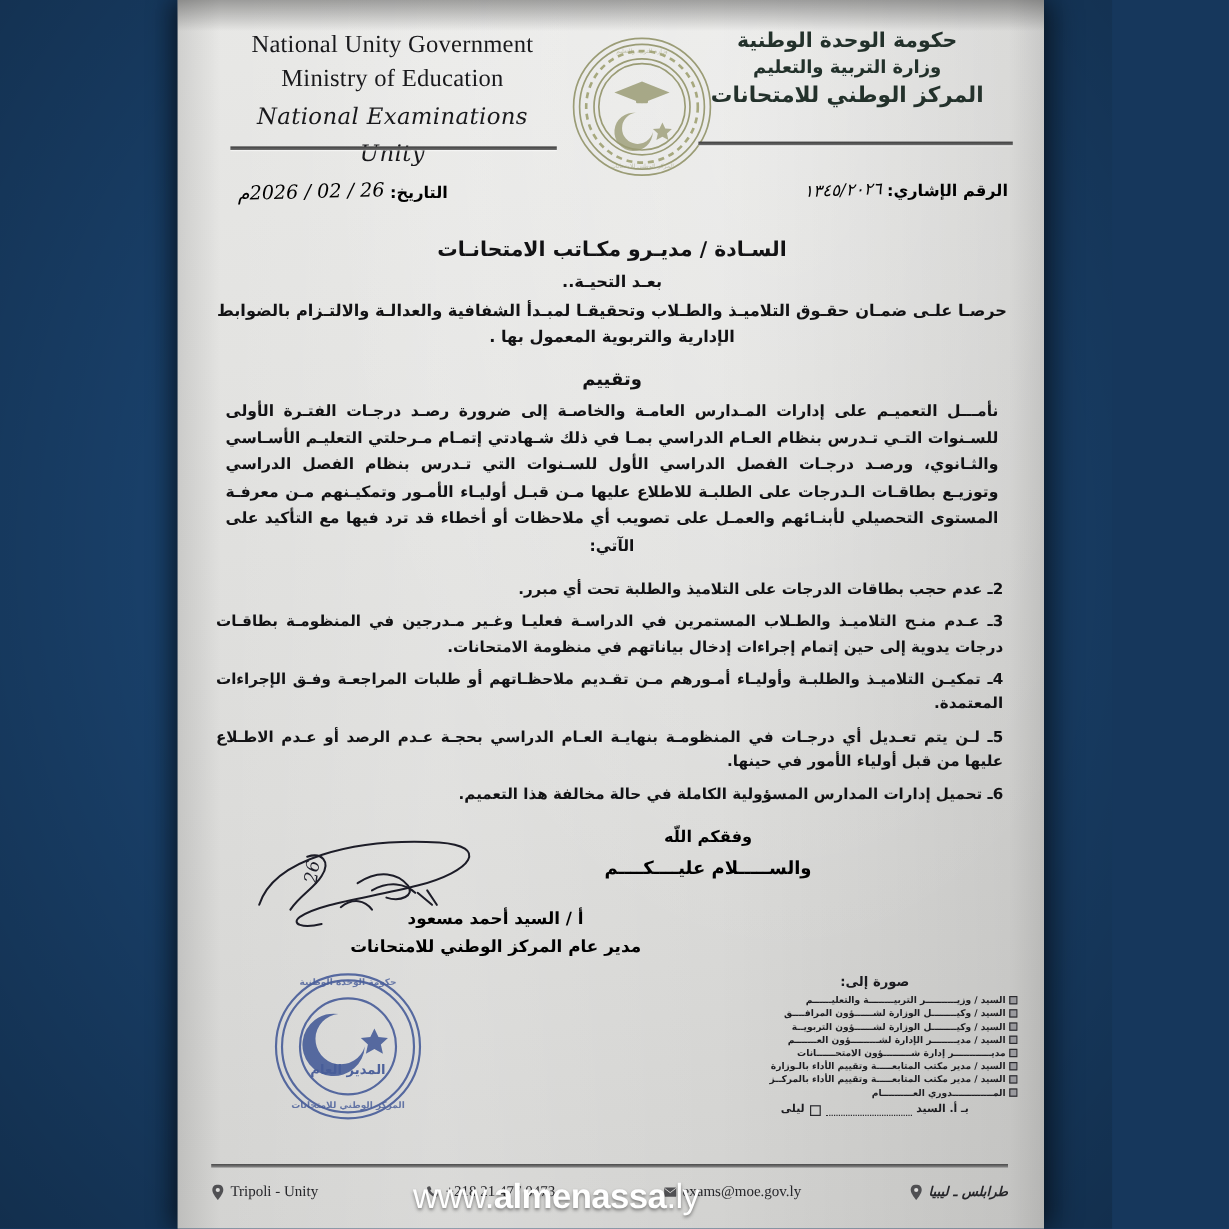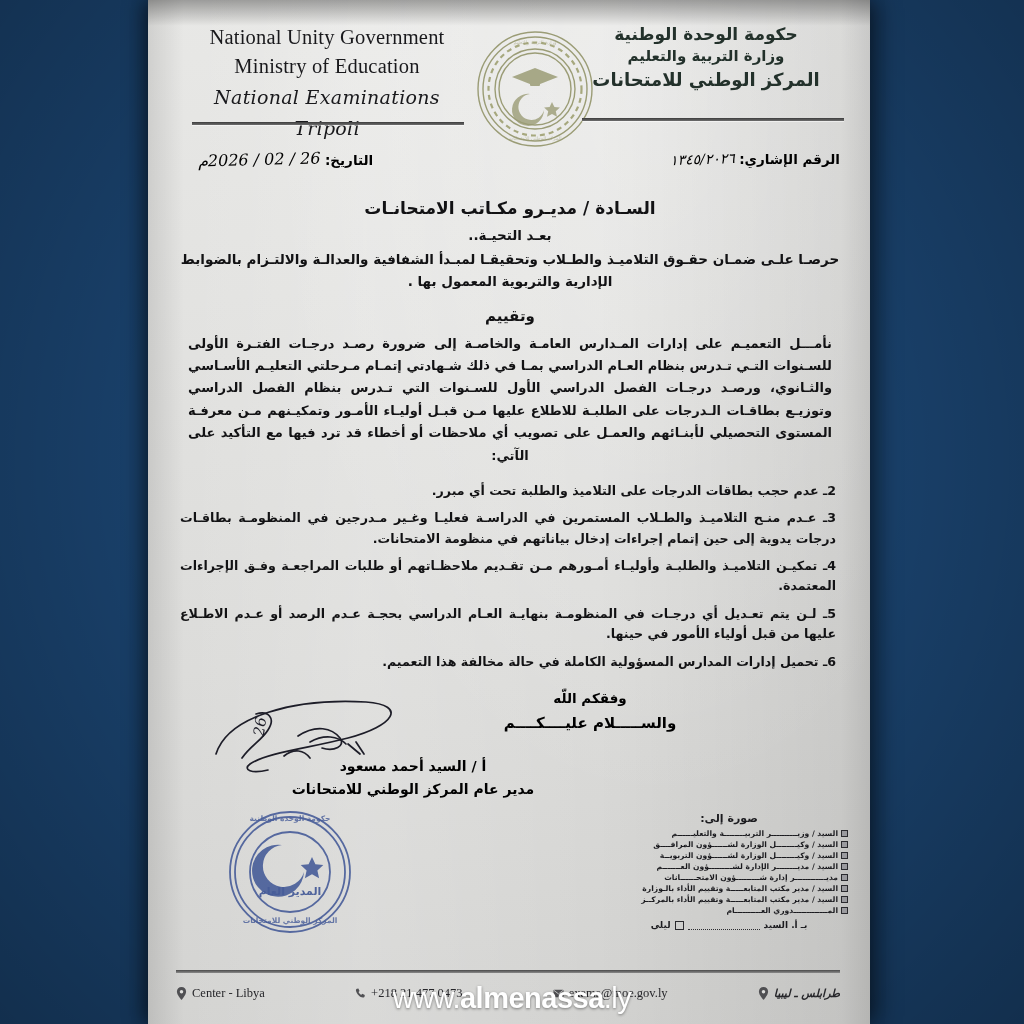--- a/index.html
+++ b/index.html
@@ -1,21 +1,21 @@
 <!DOCTYPE html>
 <html lang="ar"><head>
 <meta charset="utf-8">
 <style>
   html,body{margin:0;padding:0;}
   body{
     width:1024px;height:1024px;overflow:hidden;
     font-family:"Liberation Sans", sans-serif;
     background:#16375c;
   }
-  .stage{position:relative;width:1024px;height:1024px;overflow:hidden;}
+  .stage{position:relative;width:880px;height:1024px;overflow:hidden;padding-left:47px;}
 
   
   .bg{position:absolute;inset:0;background:#1b4572;}
   .bg-layer{position:absolute;inset:-40px;
     background:
       repeating-linear-gradient(122deg,
         rgba(255,255,255,.055) 0px, rgba(255,255,255,.055) 26px,
         rgba(0,0,0,.10) 26px, rgba(0,0,0,.10) 54px,
         rgba(255,255,255,.02) 54px, rgba(255,255,255,.02) 96px,
         rgba(0,0,0,.16) 96px, rgba(0,0,0,.16) 124px),
@@ -161,21 +161,21 @@
     <div class="bg-vig"></div>
   </div>
 
   <div class="sheet">
     <div class="content">
 
       <div class="hdr">
         <div class="hdr-en">
           <div class="l1">National Unity Government</div>
           <div class="l2">Ministry of Education</div>
-          <div class="l3">National Examinations Tripoli</div>
+          <div class="l3">National Examinations Unity</div>
         </div>
         <div class="hdr-rule en"></div>
 
         <div class="emblem">
           <svg width="122" height="122" viewBox="0 0 122 122" aria-hidden="true">
             <g fill="none" stroke="#8d8f62" stroke-width="1.4">
               <circle cx="61" cy="61" r="57"></circle>
               <circle cx="61" cy="61" r="52"></circle>
               <circle cx="61" cy="61" r="40"></circle>
               <circle cx="61" cy="61" r="36"></circle>
@@ -313,21 +313,21 @@
         </div>
       </div>
 
       <div class="foot-rule"></div>
       <div class="footer">
         <div class="f-item">
           <svg class="f-ic" viewBox="0 0 12 14">
               <path d="M6 0C3 0 1 2 1 5c0 3.6 5 9 5 9s5-5.4 5-9c0-3-2-5-5-5z" fill="#3a3a3e"></path>
               <circle cx="6" cy="5" r="1.9" fill="#e2e2e0"></circle>
             </svg>
-          <span>Center - Libya</span>
+          <span>Tripoli - Unity</span>
         </div>
         <div class="f-item">
           <svg class="f-ic" viewBox="0 0 13 13">
               <path d="M2.3.9 4 .6l1.4 3-1.2 1c.7 1.6 1.9 2.8 3.4 3.5l1-1.2 3 1.4-.3 1.7c-.2.9-1.1 1.4-2 1.2C6 11.2 1.8 7 1.1 2.9.9 2 1.4 1.1 2.3.9z" fill="#3a3a3e"></path>
             </svg>
           <span>+218 21 477 0473</span>
         </div>
         <div class="f-item">
           <svg class="f-ic" viewBox="0 0 14 11">
               <rect x=".6" y=".6" width="12.8" height="9.8" rx="1" fill="#3a3a3e"></rect>

